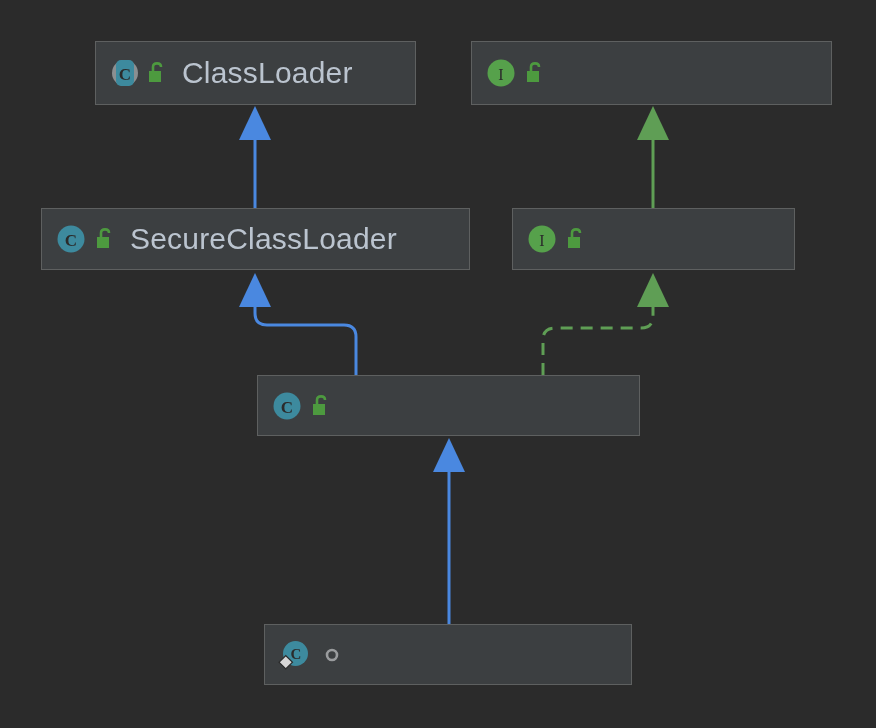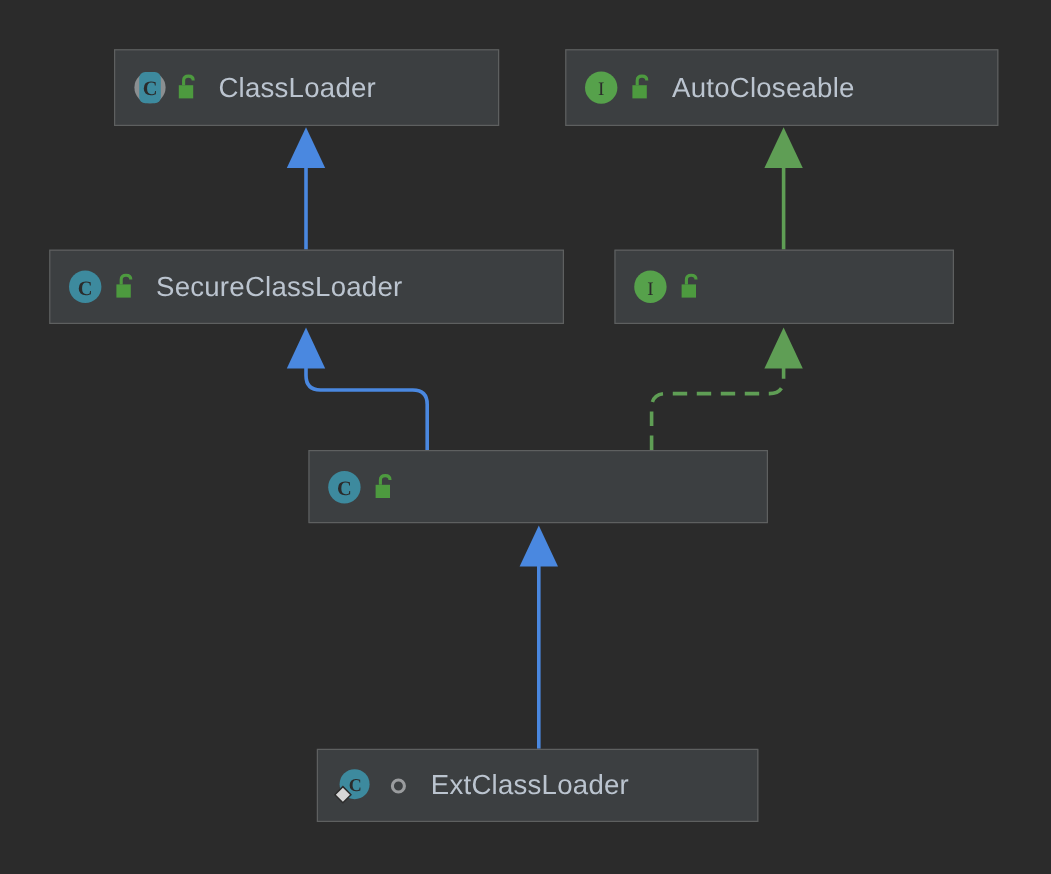--- a/index.html
+++ b/index.html
@@ -34,21 +34,21 @@
     position: absolute;
     box-sizing: border-box;
     background: #3c3f41;
     border: 1px solid #5e6060;
     display: flex;
     align-items: center;
     padding: 0 14px 0 12px;
     white-space: nowrap;
   }
   .node-label {
-    font-size: 23px;
+    font-size: 30px;
     color: #bbc4cf;
     letter-spacing: 0.2px;
     line-height: 1;
     font-weight: 400;
   }
   .icon-slot {
     display: inline-flex;
     align-items: center;
     justify-content: center;
     flex: 0 0 auto;
@@ -127,21 +127,20 @@
         <circle cx="17" cy="17" r="13.5" fill="#56a14b"></circle>
         <text x="17" y="23.5" font-family="'Liberation Serif', serif" font-size="16" fill="#2b2b2b" text-anchor="middle">I</text>
       </svg>
     </span>
     <span class="icon-slot icon-mod">
       <svg viewBox="0 0 26 26" width="26" height="26">
         <path d="M9 11 L9 7 Q9 3.4 13 3.4 Q17 3.4 17 7" fill="none" stroke="#4d9a3f" stroke-width="2.6"></path>
         <rect x="5" y="11" width="12" height="11" fill="#4d9a3f"></rect>
       </svg>
     </span>
-    <span class="node-label">AutoCloseable</span>
   </div>
 
   <div class="uml-node" style="left:41px; top:208px; width:429px; height:62px;">
     <span class="icon-slot icon-main">
       <svg viewBox="0 0 34 34" width="34" height="34">
         <circle cx="17" cy="17" r="13.5" fill="#3d8a9e"></circle>
         <text x="17" y="23.5" font-family="'Liberation Serif', serif" font-size="17" font-weight="bold" fill="#2b2b2b" text-anchor="middle">C</text>
       </svg>
     </span>
     <span class="icon-slot icon-mod">
@@ -189,16 +188,15 @@
         <circle cx="18.5" cy="15.5" r="12.5" fill="#3d8a9e"></circle>
         <text x="19" y="21" font-family="'Liberation Serif', serif" font-size="15" font-weight="bold" fill="#2b2b2b" text-anchor="middle">C</text>
         <rect x="4" y="19.5" width="9.5" height="9.5" transform="rotate(45 8.75 24.25)" fill="#d6d6d6" stroke="#2b2b2b" stroke-width="1.2"></rect>
       </svg>
     </span>
     <span class="icon-slot icon-mod dot-mod">
       <svg viewBox="0 0 22 22" width="22" height="22">
         <circle cx="11" cy="11" r="5" fill="none" stroke="#9a9c9e" stroke-width="2.6"></circle>
       </svg>
     </span>
-    <span class="node-label">ExtClassLoader</span>
   </div>
 
 </div>
 
 </body></html>

